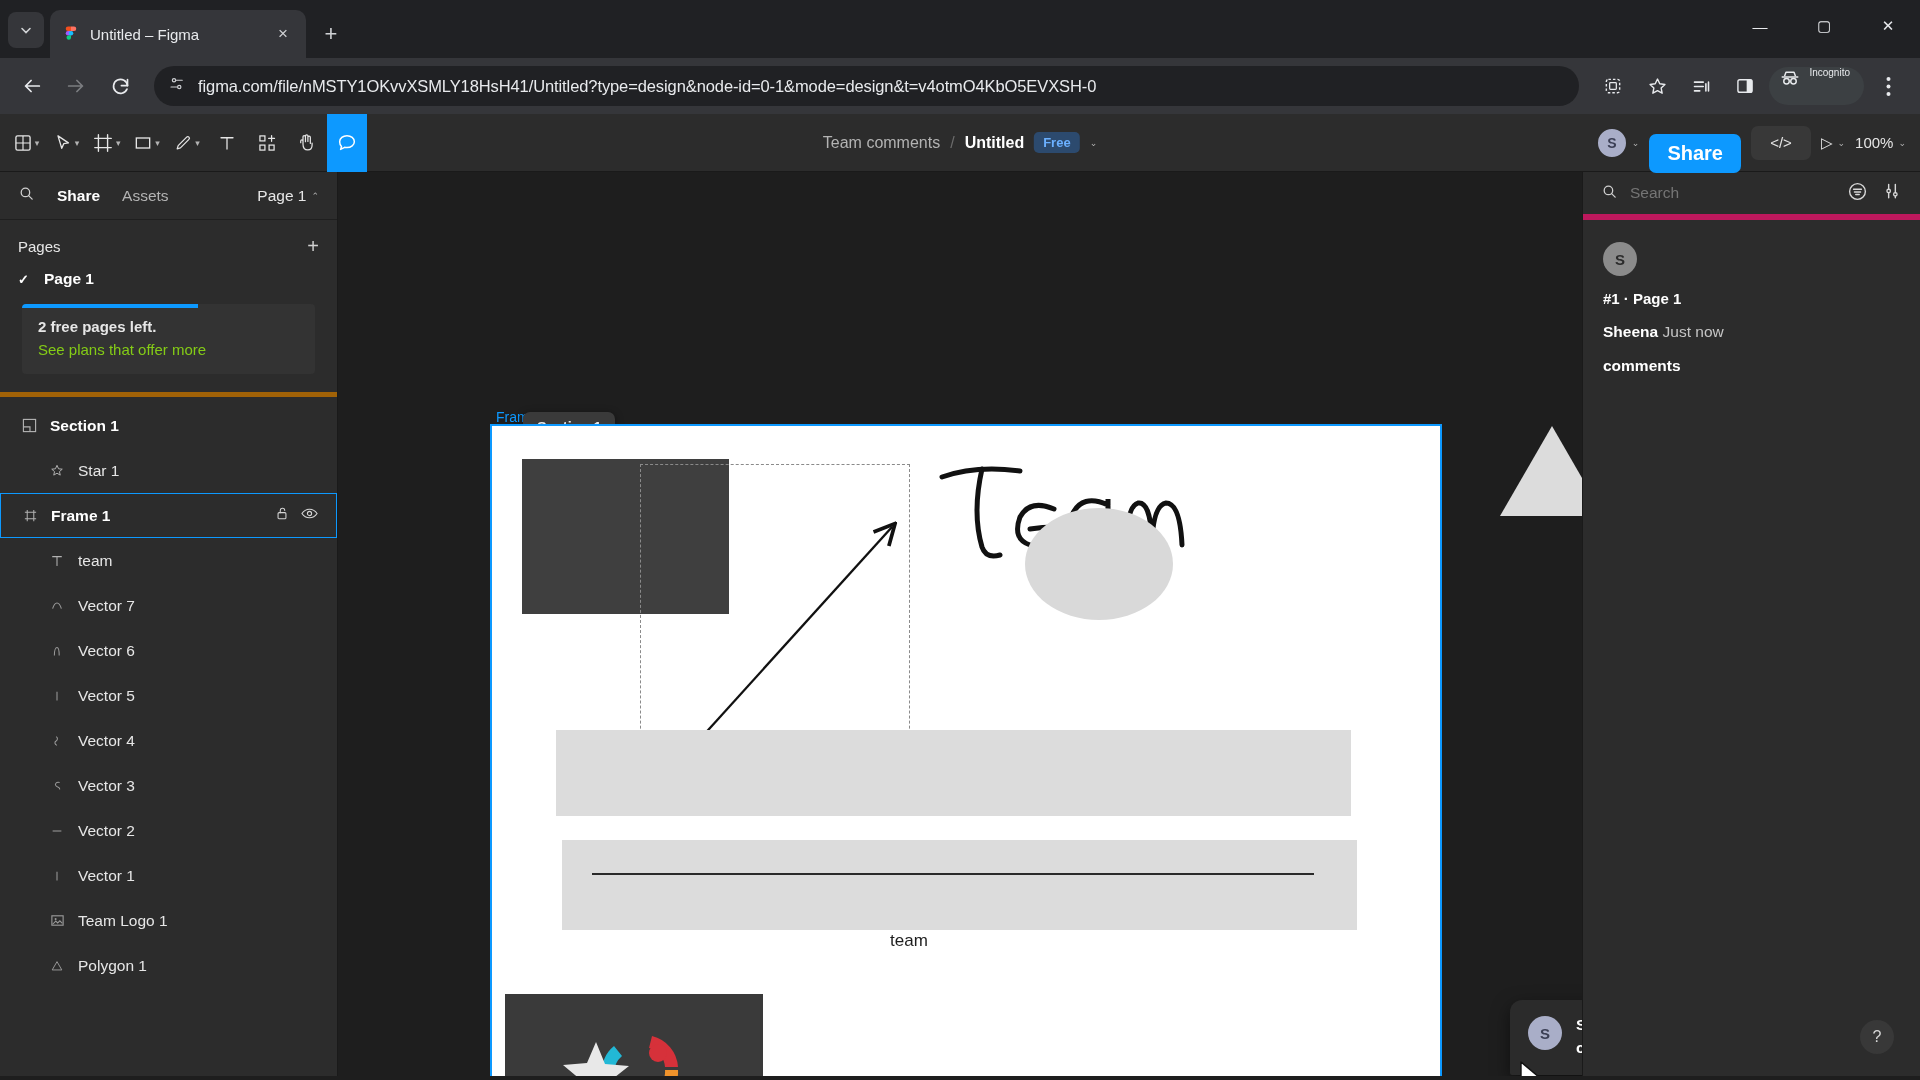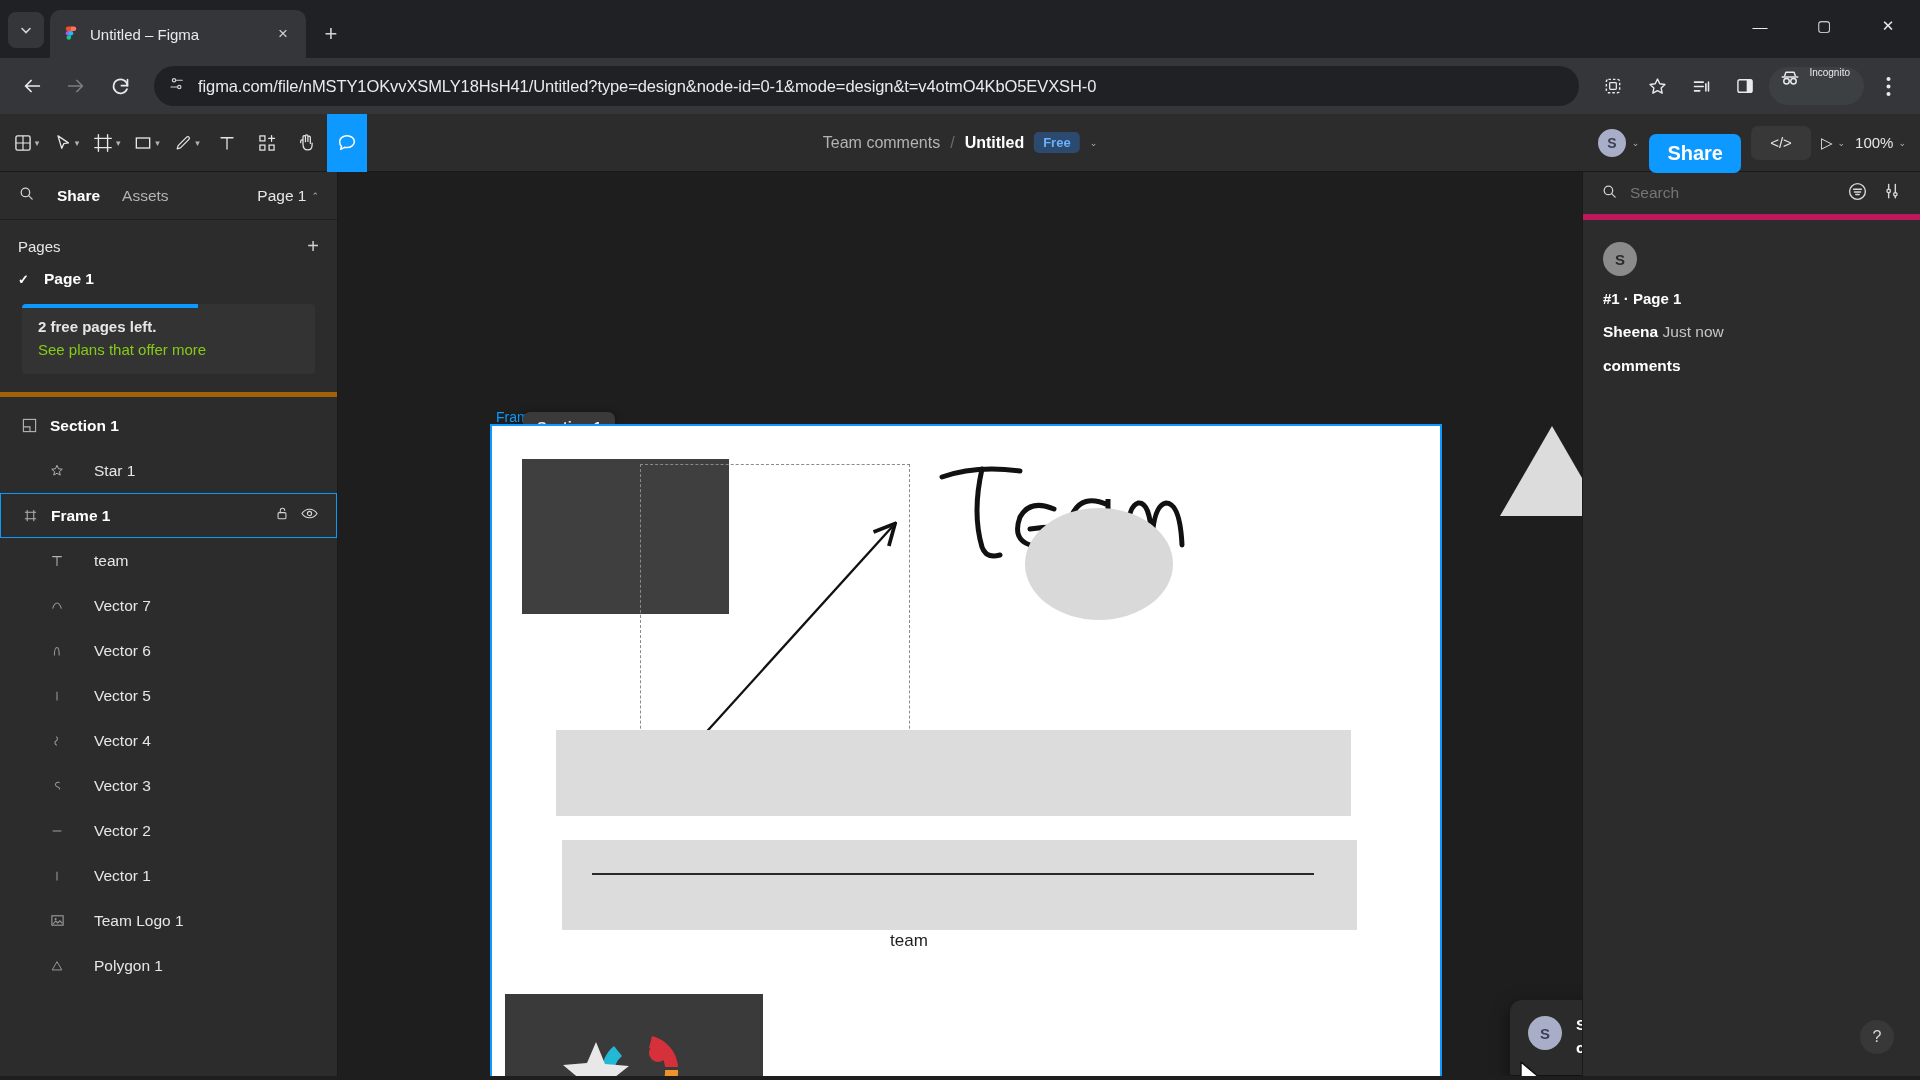--- a/index.html
+++ b/index.html
@@ -293,21 +293,21 @@
     border: 1px solid #0d99ff;
   }
   .layer-row .layer-ic {
     width: 22px;
     display: flex; align-items: center; justify-content: center;
     color: #b3b3b3;
     flex: none;
     margin-right: 10px;
   }
   .layer-row.depth0 { padding-left: 18px; }
-  .layer-row.depth1 { padding-left: 46px; gap: 16px; }
+  .layer-row.depth1 { padding-left: 46px; }
   .layer-row.bold .layer-label { font-weight: bold; color: #ffffff; }
   .layer-label { white-space: nowrap; }
   .layer-actions { margin-left: auto; display: flex; gap: 12px; color: #d5d5d5; align-items:center;}
 
   
   .canvas-area {
     flex: 1;
     background: #1e1e1e;
     position: relative;
     overflow: hidden;

